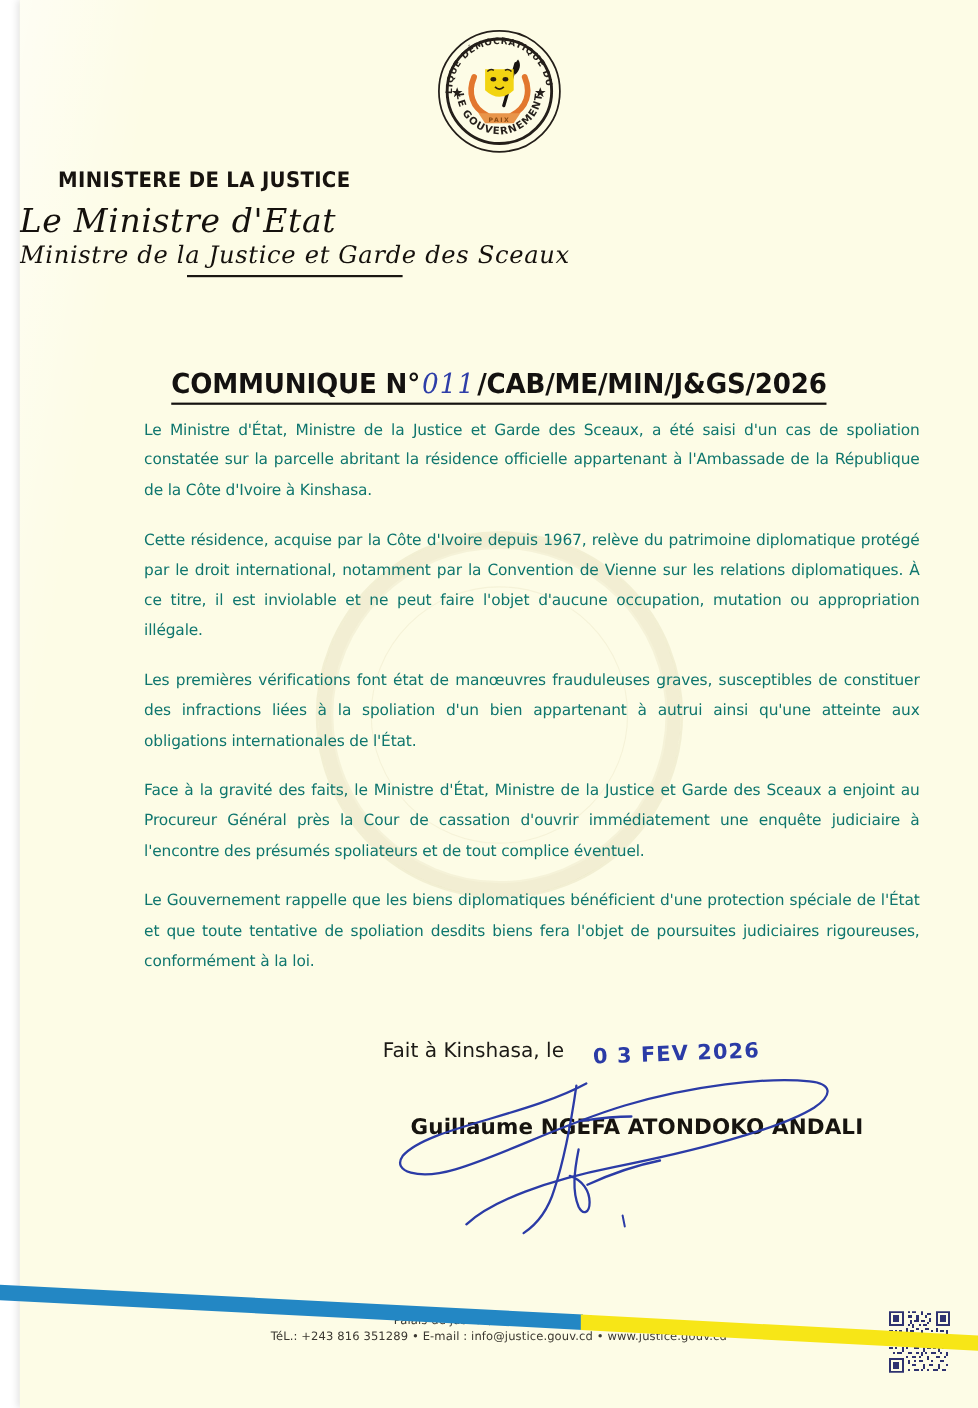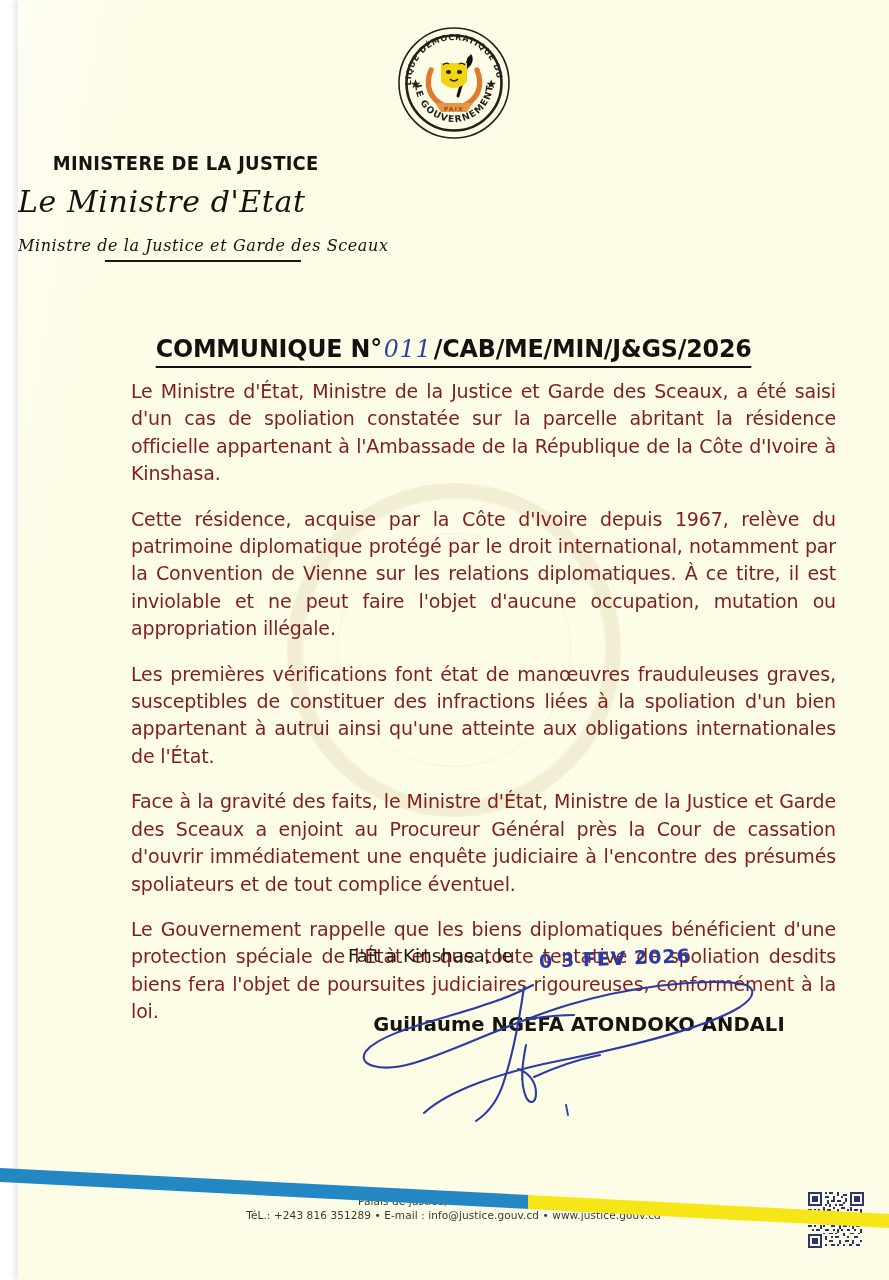--- a/index.html
+++ b/index.html
@@ -96,21 +96,21 @@
     padding-bottom: 5px;
   }
   .script-line {
     font-family: "DejaVu Serif", serif;
     font-style: italic;
     color: #15110d;
     line-height: 1.18;
     white-space: nowrap;
   }
   .script-1 { font-size: 30px; letter-spacing: 0.6px; }
-  .script-2 { font-size: 16px; letter-spacing: 0.6px; margin-top: 18px; }
+  .script-2 { font-size: 22px; letter-spacing: 0.6px; margin-top: 1px; }
   .script-rule {
     margin: 4px auto 0 auto;
     width: 196px;
     height: 1.6px;
     background: #1a1712;
   }
 
   
   .communique-line {
     position: absolute;
@@ -143,23 +143,23 @@
 
   
   .body-text {
     position: absolute;
     left: 113px;
     top: 378px;
     width: 705px;
   }
   .para {
     font-family: "DejaVu Sans", sans-serif;
-    font-size: 19px;
+    font-size: 14px;
     line-height: 27.4px;
-    color: #7f1d1d;
+    color: #0f766e;
     text-align: justify;
     margin: 0 0 18px 0;
     letter-spacing: -0.15px;
   }
   .para:last-child { margin-bottom: 0; }
 
   
   .sig-block {
     position: absolute;
     left: 330px;

